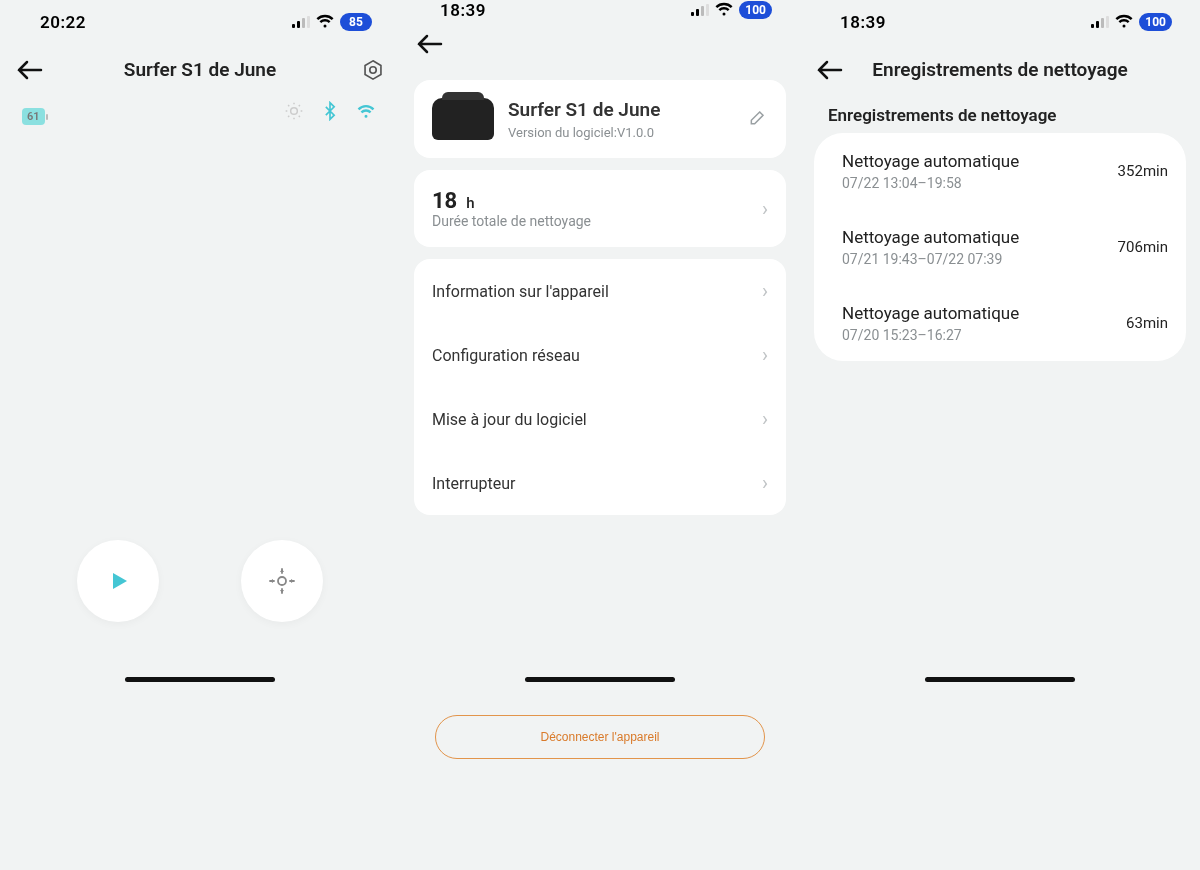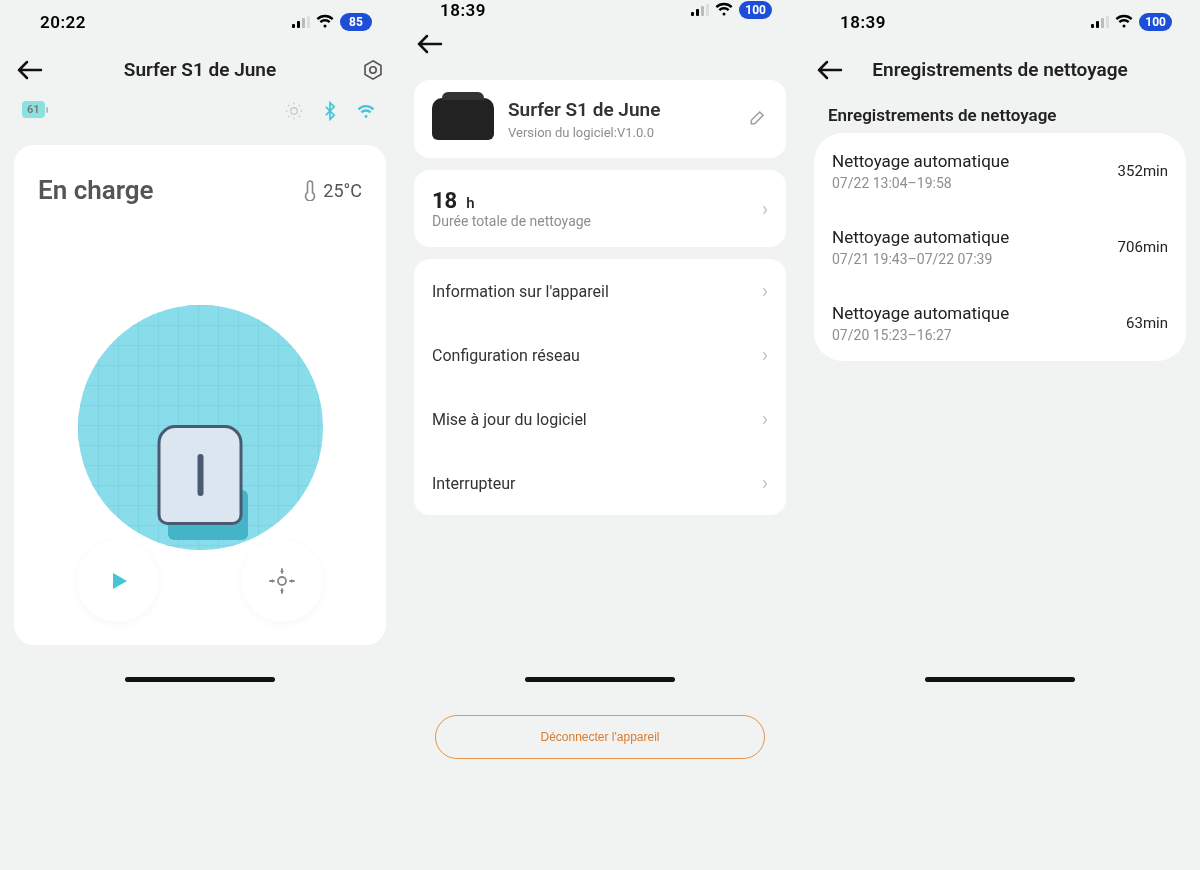--- a/index.html
+++ b/index.html
@@ -74,21 +74,21 @@
     transform: translateX(-50%);
     width: 150px;
     height: 5px;
     background: #111;
     border-radius: 3px;
   }
 
   
   .badge-row {
     display: flex;
-    align-items: flex-start;
+    align-items: flex-end;
     justify-content: space-between;
     padding: 6px 10px 6px 8px;
   }
   .batt-badge {
     background: #8be0e0;
     color: #777;
     font-size: 11px;
     font-weight: 600;
     padding: 2px 5px;
     border-radius: 4px;
@@ -243,20 +243,21 @@
   
   .records-heading {
     font-size: 17px;
     font-weight: 600;
     color: #222;
     padding: 10px 14px 8px 14px;
   }
   .record-card {
     background: #fff;
     border-radius: 29px;
+    padding-left: 10px;
   }
   .record-row {
     padding: 18px 18px;
     display: flex;
     justify-content: space-between;
     align-items: center;
   }
   .record-title { font-size: 17px; color: #222; margin-bottom: 4px; }
   .record-time  { font-size: 14px; color: #8a8f92; }
   .record-dur   { font-size: 15px; color: #222; }
@@ -316,38 +317,20 @@
             </svg>
         </span>
         <span>
           <svg viewBox="0 0 24 24" fill="currentColor">
               <path d="M12 20a1.8 1.8 0 100-3.6A1.8 1.8 0 0012 20zM5.5 12.6a9.3 9.3 0 0113 0l-2 2a6.4 6.4 0 00-9 0l-2-2zM2 9a14 14 0 0120 0l-2 2a11.2 11.2 0 00-16 0L2 9z"></path>
             </svg>
         </span>
       </div>
     </div>
 
-    <div class="main-card">
-      <div class="main-card-top">
-        <span class="charging-label">En charge</span>
-        <span class="temp-wrap">
-          <svg width="14" height="22" viewBox="0 0 14 22" fill="none" stroke="#888" stroke-width="1.6">
-              <path d="M7 2a2.5 2.5 0 00-2.5 2.5v9a4.5 4.5 0 105 0v-9A2.5 2.5 0 007 2z"></path>
-            </svg>
-          <span>25°C</span>
-        </span>
-      </div>
-      <div class="robot-circle">
-        <div class="robot-grid"></div>
-        <div class="robot-shadow"></div>
-        <div class="robot-body">
-            <div class="robot-handle"></div>
-          </div>
-      </div>
-    </div>
 
     <div class="action-row">
       <div class="action-btn">
         <svg width="22" height="22" viewBox="0 0 22 22" fill="#44c6d4">
             <path d="M6 3l14 8-14 8z"></path>
           </svg>
       </div>
       <div class="action-btn">
         <svg width="30" height="30" viewBox="0 0 30 30" fill="none" stroke="#888" stroke-width="1.8">
             <circle cx="15" cy="15" r="4"></circle>

